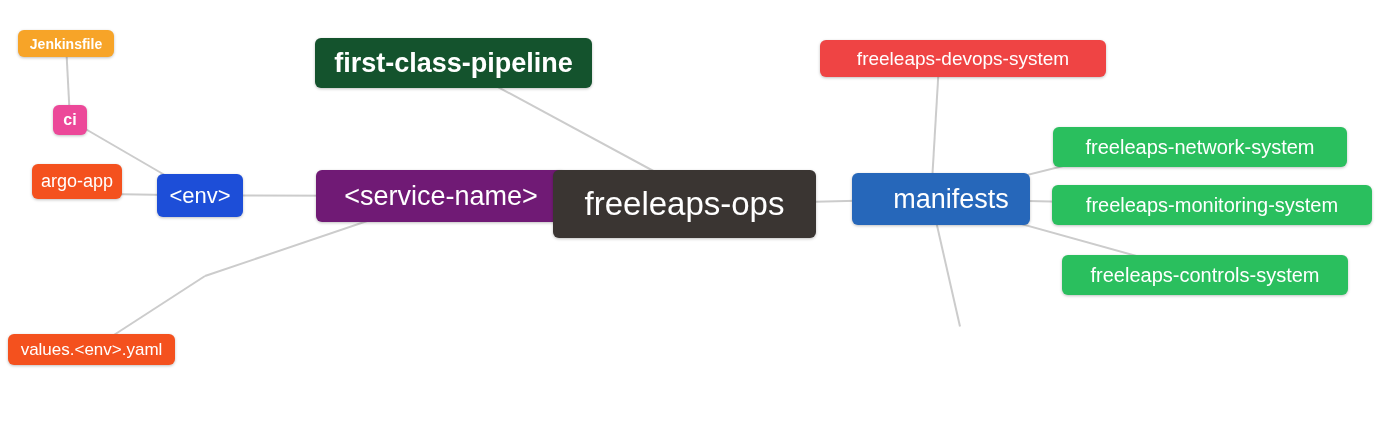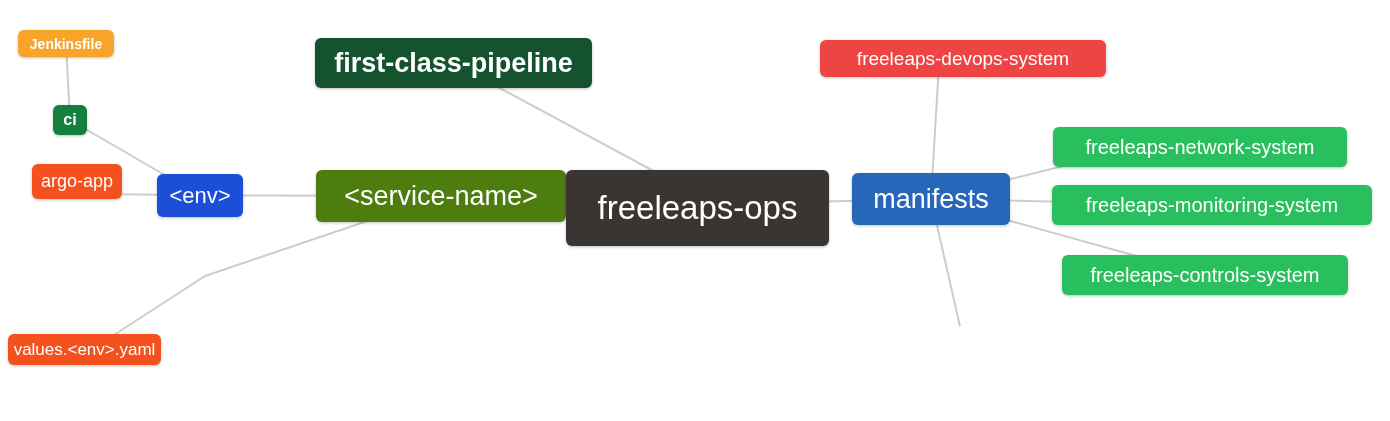--- a/index.html
+++ b/index.html
@@ -51,25 +51,25 @@
       <line x1="441" y1="196" x2="714.5" y2="204" stroke="#cccccc" stroke-width="2"></line>
       <line x1="714.5" y1="204" x2="931" y2="199" stroke="#cccccc" stroke-width="2"></line>
       <line x1="931" y1="199" x2="940" y2="46.5" stroke="#cccccc" stroke-width="2"></line>
       <line x1="931" y1="199" x2="1200" y2="132" stroke="#cccccc" stroke-width="2"></line>
       <line x1="931" y1="199" x2="1212" y2="205" stroke="#cccccc" stroke-width="2"></line>
       <line x1="931" y1="199" x2="1205" y2="275" stroke="#cccccc" stroke-width="2"></line>
       <line x1="931" y1="199" x2="960" y2="326.5" stroke="#cccccc" stroke-width="2"></line>
     </svg>
 
 <div class="node bold" style="left: 18px; top: 30px; width: 96px; height: 27px; font-size: 14px; background: rgb(247, 164, 40); color: rgb(255, 255, 255);">Jenkinsfile</div>
-    <div class="node bold" style="left: 53px; top: 105px; width: 34px; height: 30px; font-size: 16px; background: #15803d; color: rgb(255, 255, 255);">ci</div>
+    <div class="node bold" style="left: 53px; top: 105px; width: 34px; height: 30px; font-size: 16px; background: #ec4899; color: rgb(255, 255, 255);">ci</div>
     <div class="node" style="left: 32px; top: 164px; width: 90px; height: 35px; font-size: 18px; background: rgb(244, 81, 30); color: rgb(255, 255, 255);">argo-app</div>
     <div class="node" style="left: 157px; top: 174px; width: 86px; height: 43px; font-size: 22px; background: #1d4ed8; color: rgb(255, 255, 255);">&lt;env&gt;</div>
     <div class="node" style="left: 315px; top: 38px; width: 277px; height: 50px; font-size: 27px; background: #14532d; color: rgb(255, 255, 255); font-weight: bold;">first-class-pipeline</div>
-    <div class="node" style="left: 316px; top: 170px; width: 250px; height: 52px; font-size: 27px; background: #4d7c0f; color: rgb(255, 255, 255);">&lt;service-name&gt;</div>
-    <div class="node" style="left: 566px; top: 170px; width: 263px; height: 76px; font-size: 33px; background: rgb(58, 53, 50); color: rgb(255, 255, 255);">freeleaps-ops</div>
-    <div class="node" style="left: 852px; top: 173px; width: 158px; height: 52px; font-size: 27px; background: rgb(38, 103, 186); color: rgb(255, 255, 255);">manifests</div>
-    <div class="node" style="left: 8px; top: 334px; width: 153px; height: 31px; font-size: 17px; background: rgb(244, 81, 30); color: rgb(255, 255, 255);">values.&lt;env&gt;.yaml</div>
+    <div class="node" style="left: 316px; top: 170px; width: 250px; height: 52px; font-size: 27px; background: #701a75; color: rgb(255, 255, 255);">&lt;service-name&gt;</div>
+    <div class="node" style="left: 553px; top: 170px; width: 263px; height: 68px; font-size: 33px; background: rgb(58, 53, 50); color: rgb(255, 255, 255);">freeleaps-ops</div>
+    <div class="node" style="left: 852px; top: 173px; width: 158px; height: 52px; font-size: 27px; background: rgb(38, 103, 186); color: rgb(255, 255, 255); padding-left: 20px;">manifests</div>
+    <div class="node" style="left: 8px; top: 334px; width: 167px; height: 31px; font-size: 17px; background: rgb(244, 81, 30); color: rgb(255, 255, 255);">values.&lt;env&gt;.yaml</div>
     <div class="node" style="left: 797px; top: 40px; width: 286px; height: 37px; font-size: 19px; background: #ef4444; color: rgb(255, 255, 255); margin-left: 23px;">freeleaps-devops-system</div>
     <div class="node" style="left: 1053px; top: 112px; width: 294px; height: 40px; font-size: 20px; background: rgb(42, 191, 94); color: rgb(255, 255, 255); margin-top: 15px;">freeleaps-network-system</div>
     <div class="node" style="left: 1052px; top: 185px; width: 320px; height: 40px; font-size: 20px; background: rgb(42, 191, 94); color: rgb(255, 255, 255);">freeleaps-monitoring-system</div>
     <div class="node" style="left: 1062px; top: 255px; width: 286px; height: 40px; font-size: 20px; background: rgb(42, 191, 94); color: rgb(255, 255, 255);">freeleaps-controls-system</div>
   </div>
 
 </body></html>

